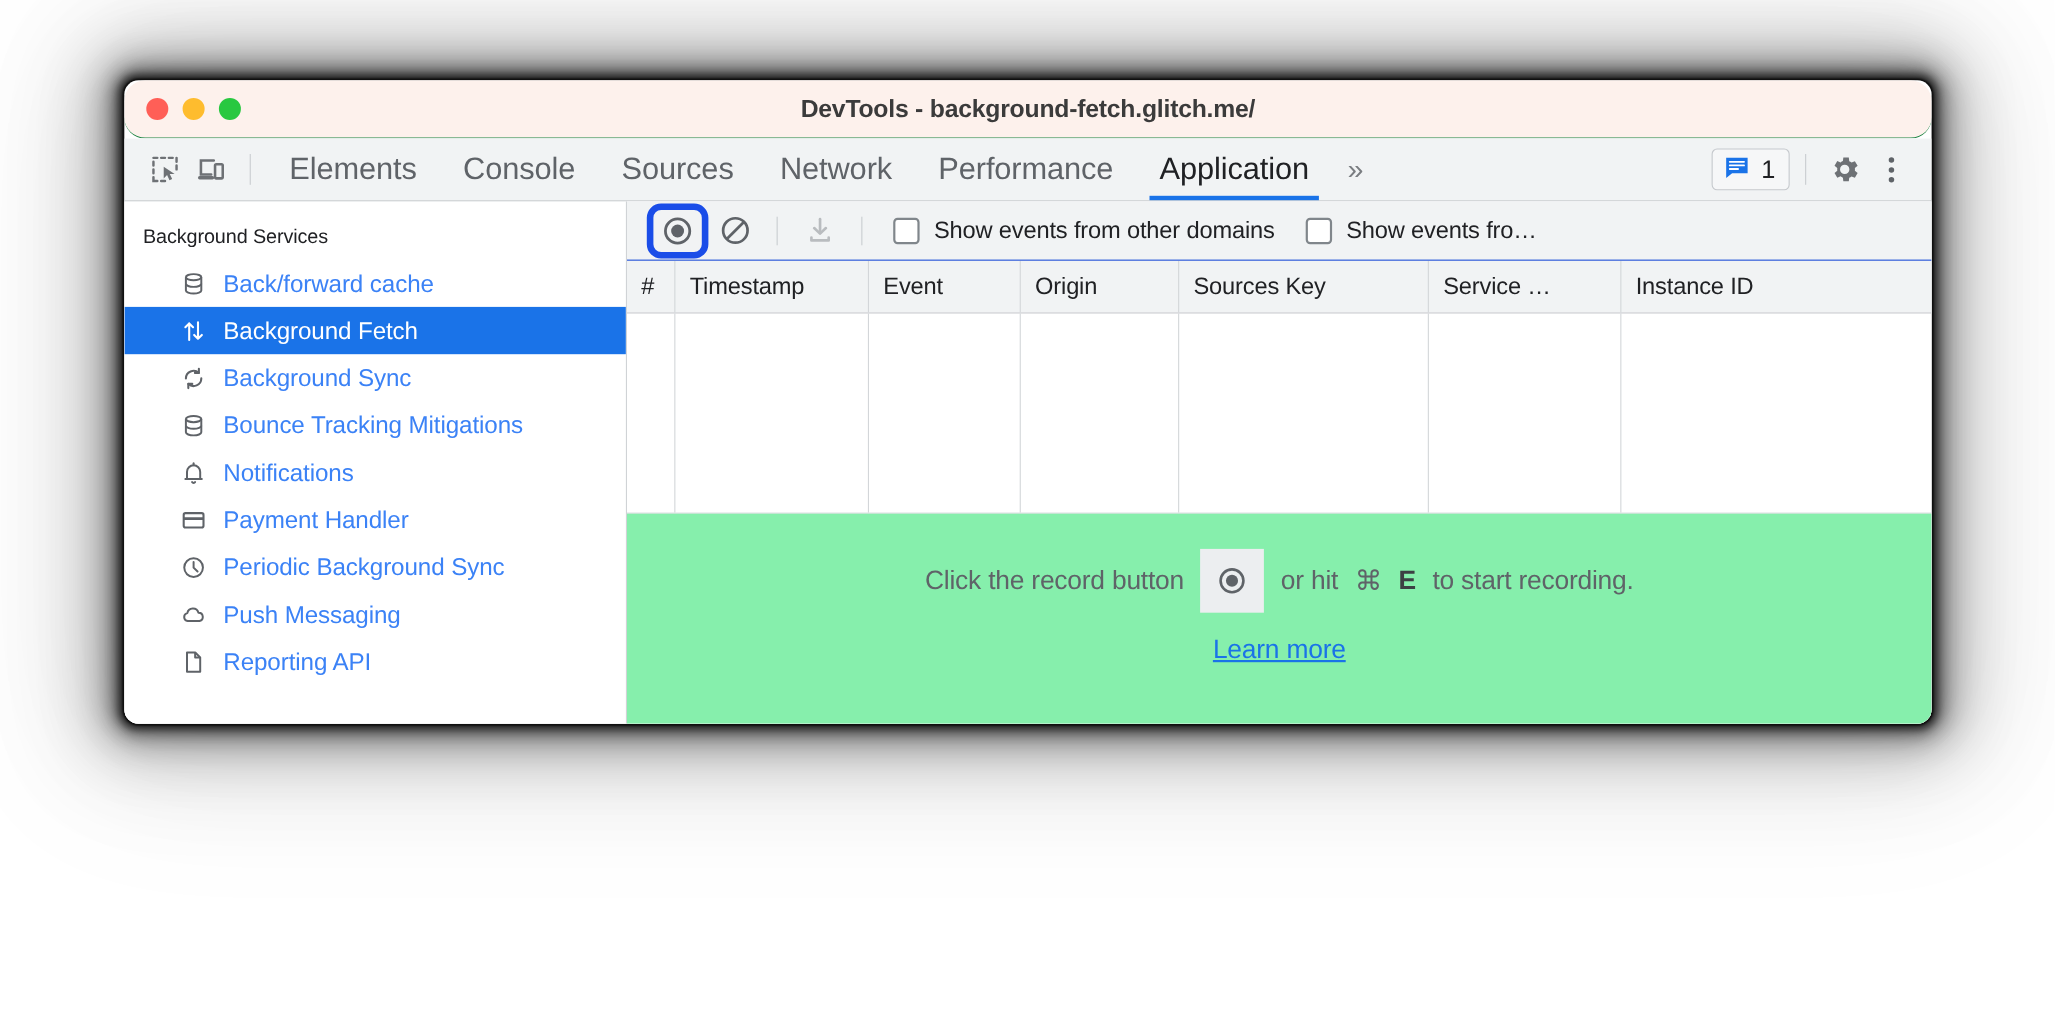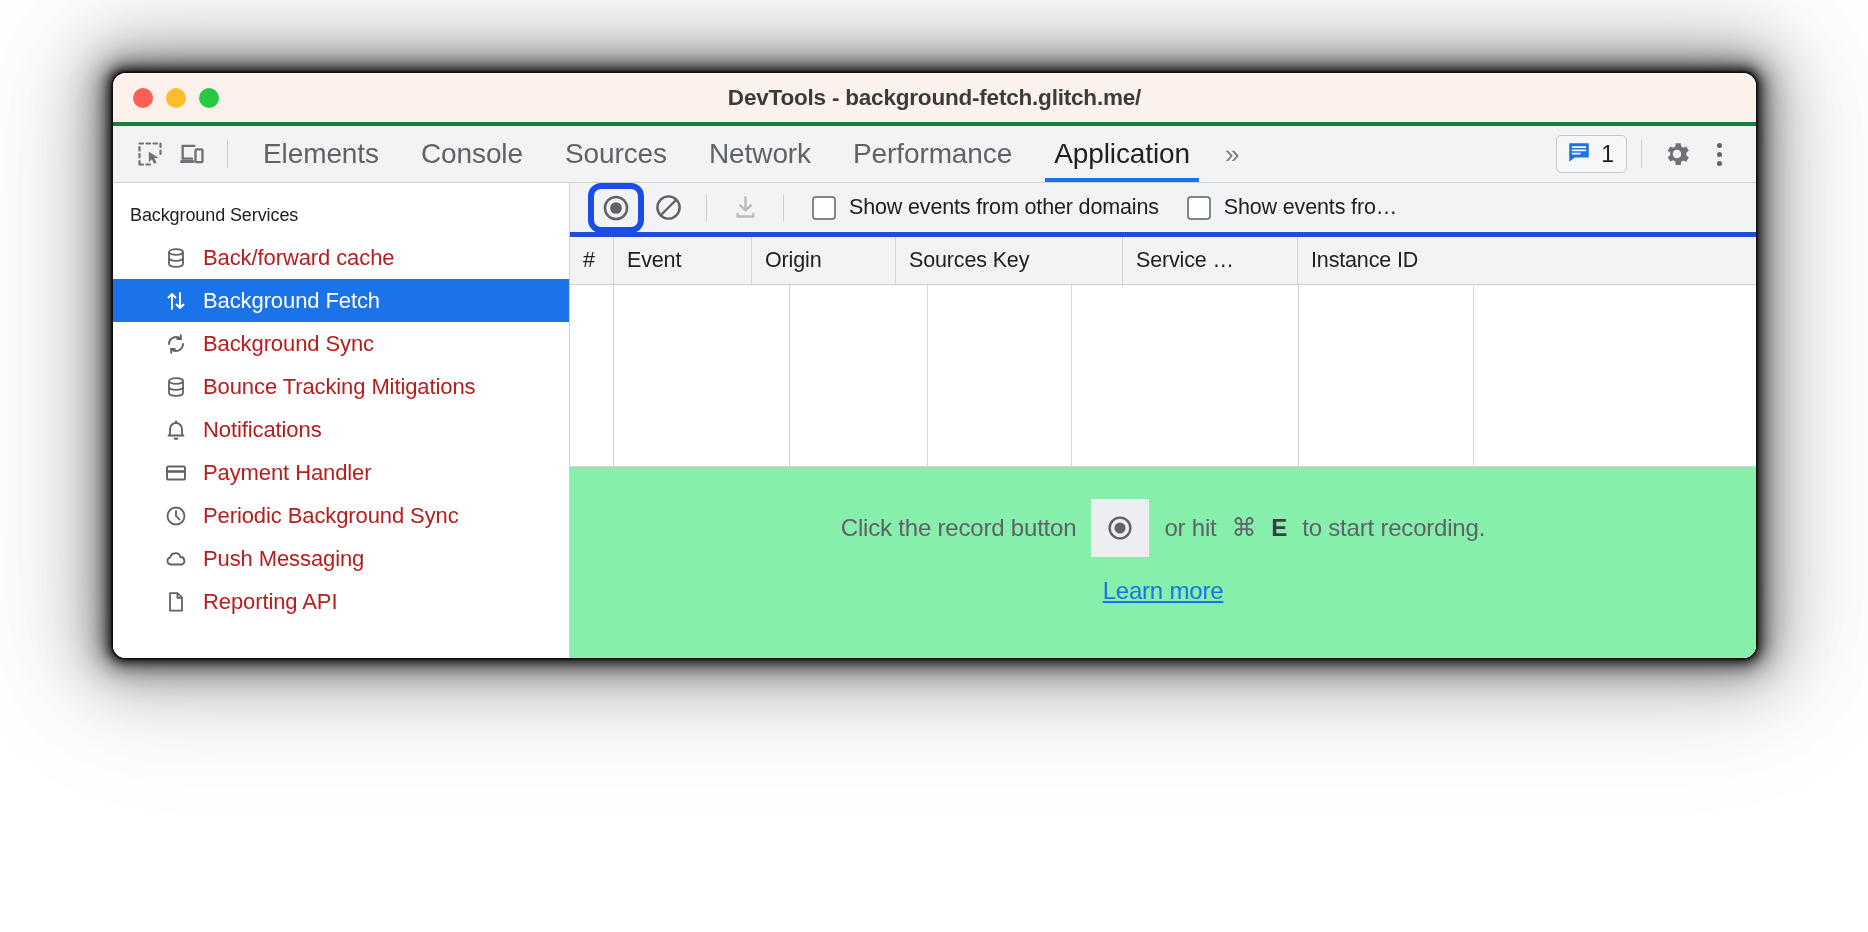--- a/index.html
+++ b/index.html
@@ -37,21 +37,22 @@
   }
 
   
   .titlebar {
     height: 53px;
     background: #fdf1ec;
     display: flex;
     align-items: center;
     position: relative;
     flex: 0 0 auto;
-    border-bottom: 4px solid #15803d;
+    border-bottom: 1px solid #15803d;
+    border-radius: 19px;
   }
   .lights { display: flex; gap: 13px; margin-left: 20px; }
   .light { width: 20px; height: 20px; border-radius: 50%; }
   .light.red    { background: #ff5f57; }
   .light.yellow { background: #febc2e; }
   .light.green  { background: #28c840; }
   .title-text {
     position: absolute;
     left: 0; right: 0;
     text-align: center;
@@ -156,21 +157,21 @@
     color: #202124;
     padding: 8px 0 10px 17px;
     letter-spacing: -0.1px;
   }
   .side-item {
     display: flex;
     align-items: center;
     height: 43px;
     padding-left: 50px;
     gap: 14px;
-    color: #b91c1c;
+    color: #3b82f6;
     font-size: 22px;
     white-space: nowrap;
     letter-spacing: -0.1px;
   }
   .side-item .si-icon {
     width: 26px; height: 26px;
     display: flex; align-items: center; justify-content: center;
     color: #5f6368;
     flex: 0 0 26px;
   }
@@ -184,21 +185,21 @@
   .main {
     flex: 1 1 auto;
     display: flex;
     flex-direction: column;
     min-width: 0;
     background: #ffffff;
   }
   .panel-toolbar {
     height: 54px;
     background: #f1f3f4;
-    border-bottom: 5px solid #1d4ed8;
+    border-bottom: 1px solid #1d4ed8;
     display: flex;
     align-items: center;
     flex: 0 0 auto;
     padding-left: 18px;
     position: relative;
   }
   .rec-wrap {
     position: relative;
     width: 56px; height: 46px;
     display: flex; align-items: center; justify-content: center;
@@ -502,20 +503,21 @@
           </div>
 
           <div class="chk-row">
             <span class="chkbox"></span>
             <span class="chk-label">Show events fro…</span>
           </div>
         </div>
 
         <div class="grid-head">
           <div class="gh" style="width:44px;padding-left:13px;">#</div>
+          <div class="gh" style="width:176px;">Timestamp</div>
           <div class="gh" style="width:138px;">Event</div>
           <div class="gh" style="width:144px;">Origin</div>
           <div class="gh" style="width:227px;">Sources Key</div>
           <div class="gh" style="width:175px;">Service …</div>
           <div class="gh" style="flex:1 1 auto;border-right:none;">Instance ID</div>
         </div>
 
         <div class="grid-rows">
           <div class="gcol" style="width:44px;"></div>
           <div class="gcol" style="width:176px;"></div>

